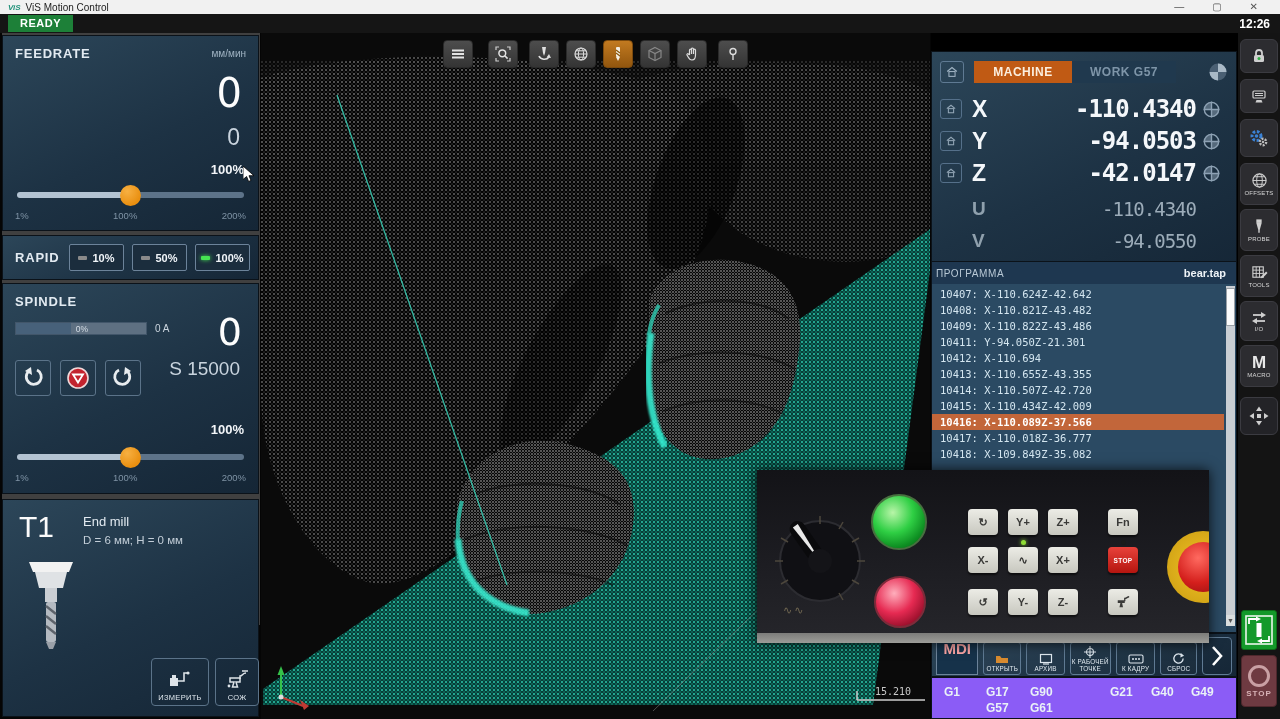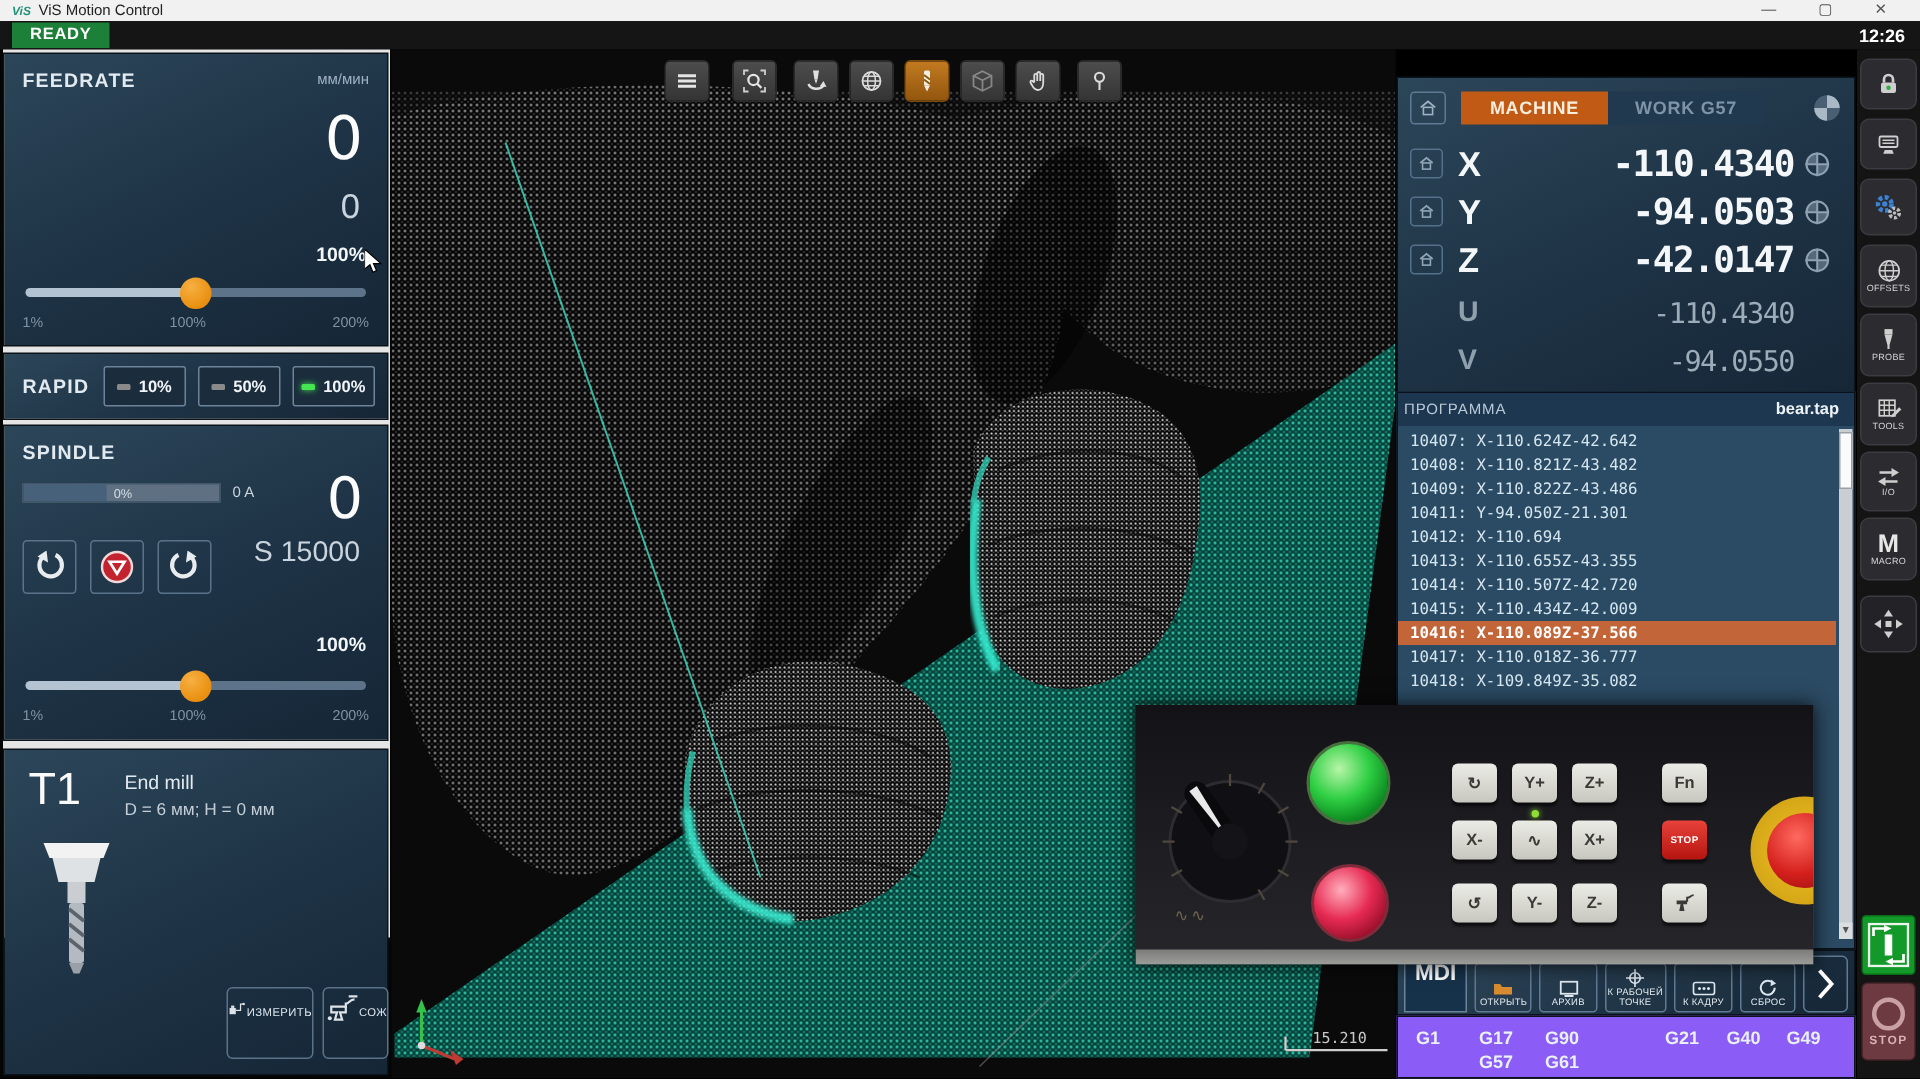--- a/index.html
+++ b/index.html
@@ -21,21 +21,21 @@
   .ready-badge { margin-left:8px; background:#1d8038; color:#fff; font-size:11px; font-weight:bold;
                  padding:2px 12px 3px; letter-spacing:.5px; }
   .clock { margin-left:auto; margin-right:10px; color:#fff; font-size:12px; font-weight:bold; }
 
   
   .main { position:absolute; left:0; top:33px; width:1280px; height:686px; background:#050505; }
   .card { position:absolute; background:linear-gradient(155deg,#2c4659 0%, #1d3244 55%, #152636 100%);
           border:1px solid #0b1219; }
 
   
-  .left-panel { position:absolute; left:2px; top:0; width:258px; height:592px; background:#e5e5e5; }
+  .left-panel { position:absolute; left:2px; top:0; width:258px; height:592px; background:#404040; }
   .c-feed    { left:0; top:2px;   width:257px; height:196px; }
   .c-rapid   { left:0; top:202px; width:257px; height:45px;  }
   .c-spindle { left:0; top:250px; width:257px; height:211px; }
   .c-tool    { left:0; top:466px; width:257px; height:218px; }
 
   .sec-title { position:absolute; left:12px; top:10px; font-size:13px; font-weight:bold;
                color:#e2eaf1; letter-spacing:.8px; }
   .units { position:absolute; right:12px; top:12px; font-size:10px; color:#9fb2c2; }
   .big-val { position:absolute; right:16px; font-size:40px; color:#fdfdfd;
              font-family:"DejaVu Sans", sans-serif; }
@@ -63,22 +63,22 @@
   .amp { position:absolute; left:152px; top:39px; font-size:10px; color:#cbd5de; }
   .sp-btn-row { position:absolute; left:12px; top:76px; display:flex; gap:9px; }
   .sp-btn { width:36px; height:36px; border:1px solid #5b7389; border-radius:3px; background:transparent;
             display:flex; align-items:center; justify-content:center; }
 
   .tool-id { position:absolute; left:16px; top:10px; font-size:30px; color:#fbfbfb; }
   .tool-name { position:absolute; left:80px; top:14px; font-size:13px; color:#e2eaf1; }
   .tool-dims { position:absolute; left:80px; top:34px; font-size:11.5px; color:#c3ced8; }
   .tool-gfx { position:absolute; left:20px; top:58px; }
   .tool-btn { position:absolute; width:58px; height:48px; border:1px solid #5b7389; border-radius:4px;
-              display:flex; flex-direction:row; align-items:center; justify-content:flex-end;
-              padding-bottom:18px; }
+              display:flex; flex-direction:column; align-items:center; justify-content:flex-end;
+              padding-bottom:3px; }
   .tool-btn .lbl { font-size:7.5px; color:#dfe7ee; letter-spacing:.3px; margin-top:2px; }
   .tb-measure { left:148px; top:158px; }
   .tb-coolant { left:212px; top:158px; width:44px; }
 
   
   .viewport { position:absolute; left:261px; top:0; width:669px; height:686px; background:#0a0a0a;
               overflow:hidden; }
   .vp-toolbar { position:absolute; left:0; top:7px; width:669px; height:30px; }
   .vp-btn { position:absolute; width:30px; height:28px; border-radius:4px;
             background:linear-gradient(#4d4d4d,#343434); border:1px solid #2a2a2a;
@@ -120,21 +120,21 @@
   .prog-row { height:16px; display:flex; font-family:"DejaVu Sans Mono", monospace; font-size:10.5px;
               color:#d4e6f0; padding-left:8px; align-items:center; white-space:pre; }
   .prog-row.active { background:#c2663a; color:#fff; font-weight:bold; }
   .prog-scroll { position:absolute; right:1px; top:24px; width:9px; height:340px; background:#c9ced3; }
   .prog-thumb { position:absolute; left:0; top:2px; width:9px; height:38px; background:#fbfbfb;
                 border:1px solid #9aa0a6; }
   .prog-arrow { position:absolute; left:0; bottom:0; width:9px; height:11px; background:#dadedf;
                 color:#555; font-size:7px; text-align:center; line-height:11px; }
 
   .mdi-row { position:absolute; left:4px; top:3px; right:4px; display:flex; gap:5px; align-items:flex-end; }
-  .mdi-main { width:54px; height:38px; background:#16324a; border:1px solid #6c839a; color:#ffffff;
+  .mdi-main { width:54px; height:38px; background:#16324a; border:1px solid #6c839a; color:#fca5a5;
               font-size:15px; font-weight:bold; display:flex; align-items:flex-start; justify-content:center;
               padding-top:2px; }
   .mdi-btn { height:33px; border:1px solid #5f7a93; border-radius:3px; display:flex; flex-direction:column;
              align-items:center; justify-content:flex-end; padding:2px 1px; background:rgba(255,255,255,.02); }
   .mdi-btn .lbl { font-size:6.3px; color:#dfe8ef; text-align:center; line-height:1.15; letter-spacing:.2px; }
   .mdi-next { width:38px; height:38px; border:1px solid #5f7a93; border-radius:4px;
               display:flex; align-items:center; justify-content:center; }
 
   .g-item { position:absolute; font-size:12px; font-weight:bold; color:#e9f1f7; }
 

